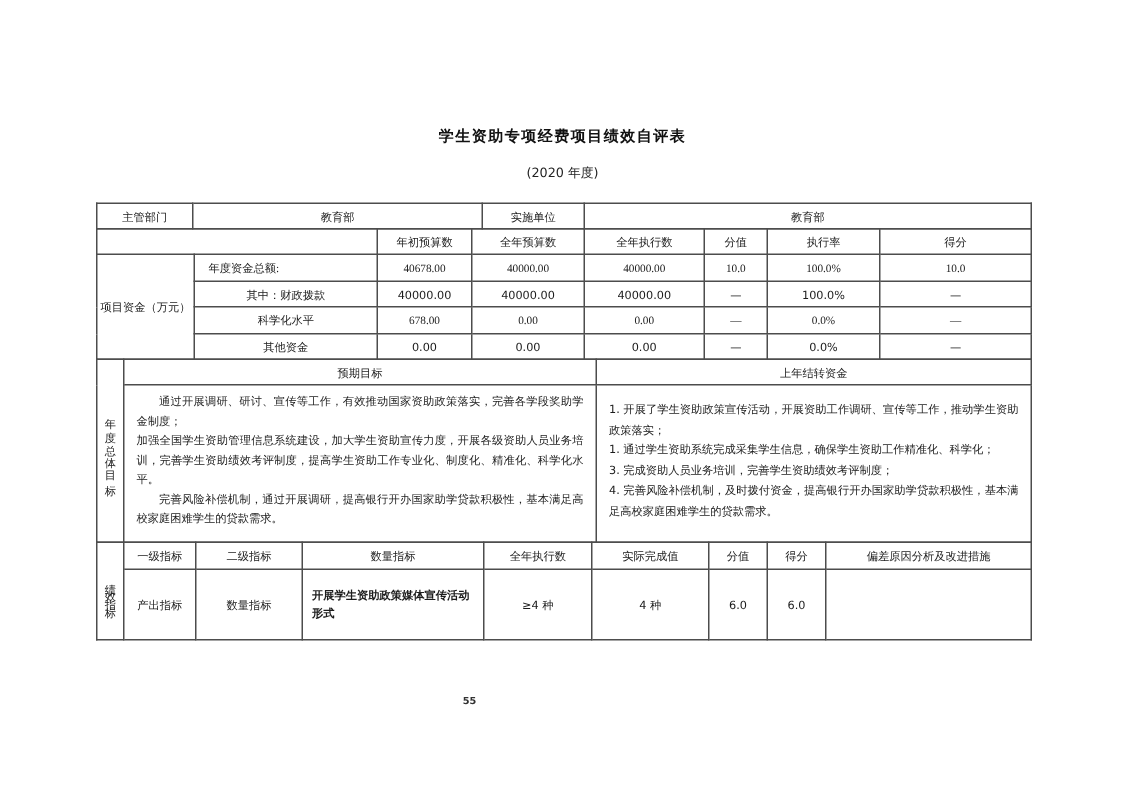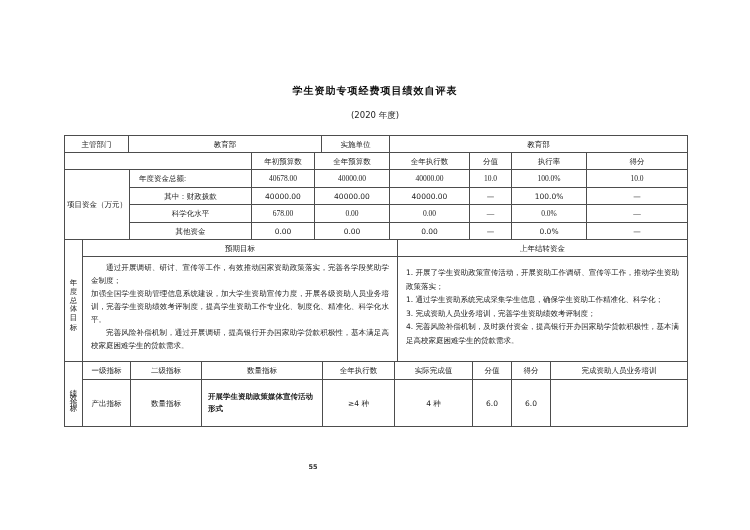--- a/index.html
+++ b/index.html
@@ -184,21 +184,21 @@
     <tbody>
         <tr class="h18">
       <td rowspan="2" class="vlabel"><span class="vtext four">绩效指标</span></td>
       <td>一级指标</td>
       <td>二级指标</td>
       <td>数量指标</td>
       <td>全年执行数</td>
       <td>实际完成值</td>
       <td>分值</td>
       <td>得分</td>
-      <td>完成资助人员业务培训</td>
+      <td>偏差原因分析及改进措施</td>
     </tr>
     <tr class="indrow">
       <td>产出指标</td>
       <td>数量指标</td>
       <td class="l3cell">开展学生资助政策媒体宣传活动形式</td>
       <td>≥4 种</td>
       <td>4 种</td>
       <td>6.0</td>
       <td>6.0</td>
       <td></td>

